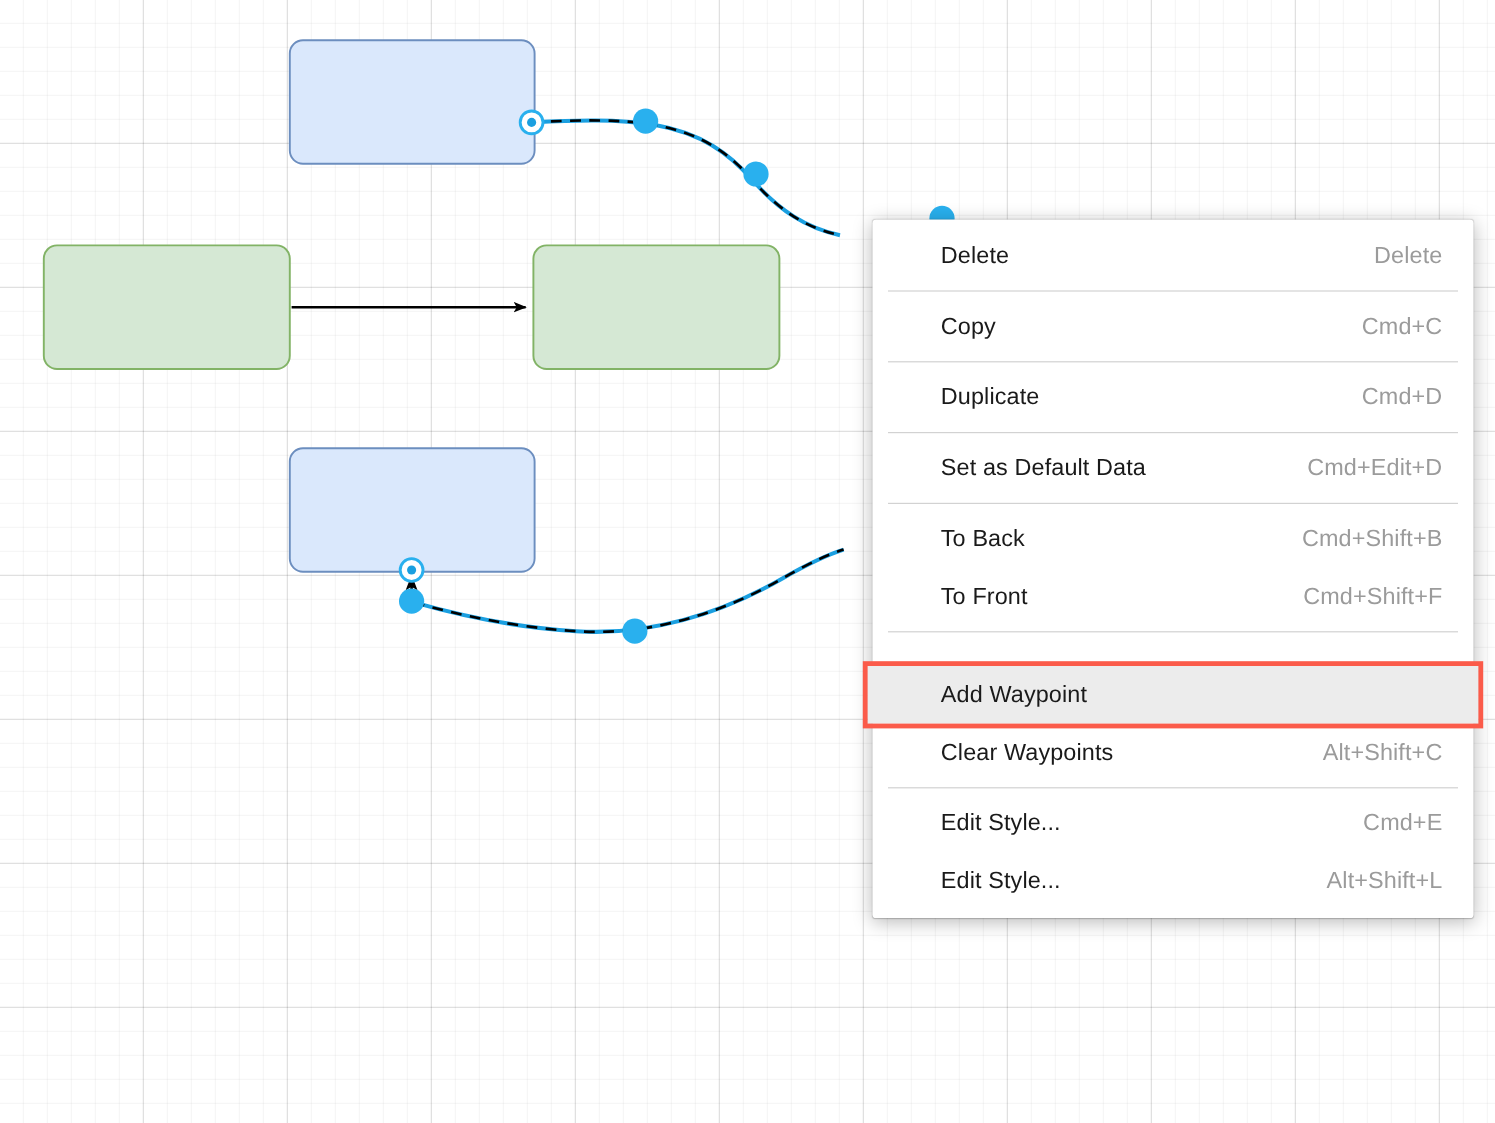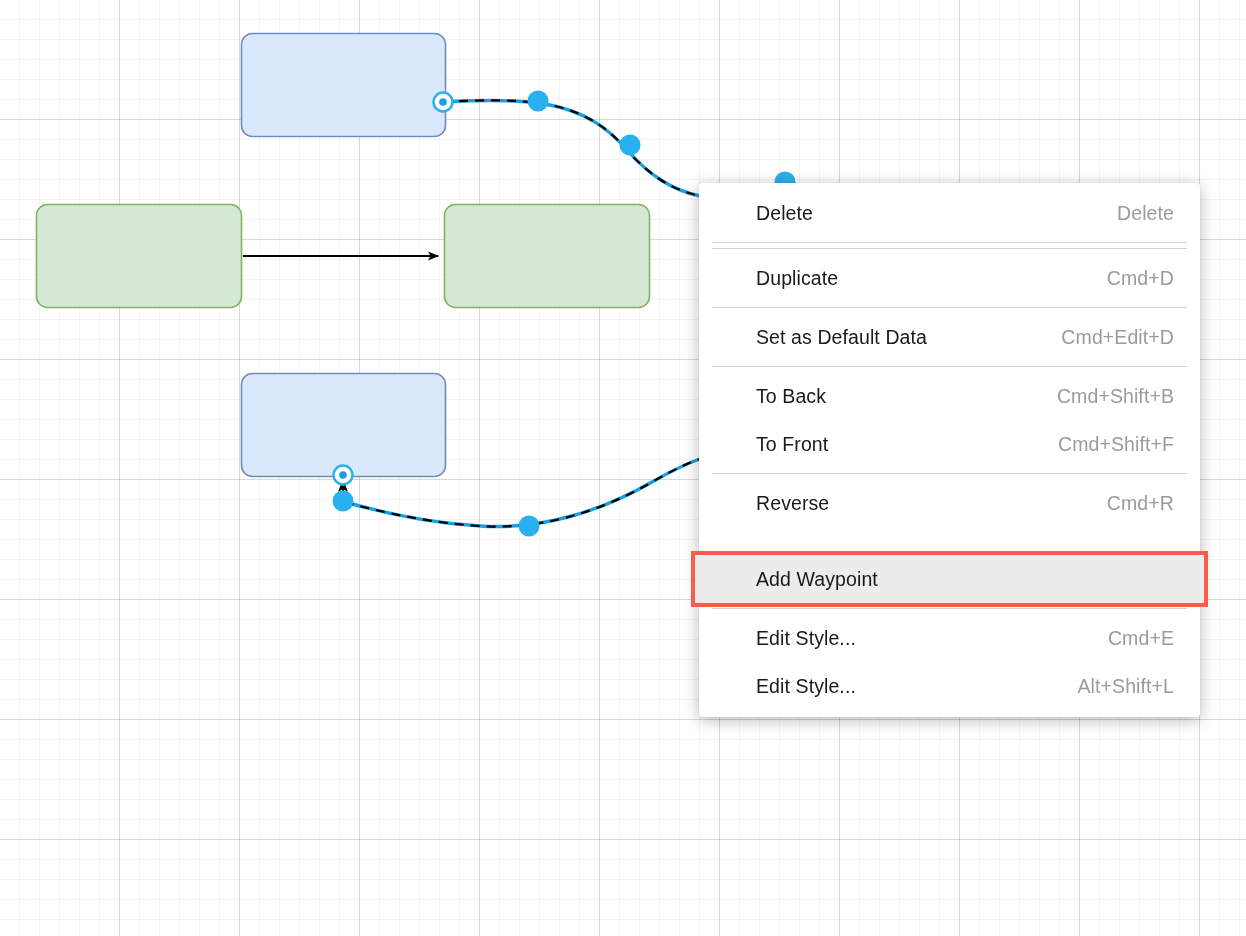--- a/index.html
+++ b/index.html
@@ -34,21 +34,21 @@
       -1px -1px,
       -1px -1px,
       -1px -1px;
   }
 
   #diagram { position:absolute; inset:0; }
 
   
   #context-menu {
     position:absolute;
-    left:699px; top:183px;
+    left:727px; top:183px;
     width:501px;
     background:#ffffff;
     border-radius:3px;
     box-shadow:0 3px 16px rgba(0,0,0,0.28), 0 0 1px rgba(0,0,0,0.22);
     padding:6px 0 7px 0;
     z-index:20;
   }
   .menu-item {
     position:relative;
     height:48px;
@@ -154,48 +154,52 @@
       </g>
     </svg>
   </div>
 
   <div id="context-menu">
       <div class="menu-item">
         <span class="label">Delete</span>
         <span class="shortcut">Delete</span>
       </div>
       <div class="menu-sep"></div>
+      <div class="menu-item">
+        <span class="label">Copy</span>
+        <span class="shortcut">Cmd+C</span>
+      </div>
       <div class="menu-sep"></div>
       <div class="menu-item">
         <span class="label">Duplicate</span>
         <span class="shortcut">Cmd+D</span>
       </div>
       <div class="menu-sep"></div>
       <div class="menu-item">
         <span class="label">Set as Default Data</span>
         <span class="shortcut">Cmd+Edit+D</span>
       </div>
       <div class="menu-sep"></div>
       <div class="menu-item">
         <span class="label">To Back</span>
         <span class="shortcut">Cmd+Shift+B</span>
       </div>
       <div class="menu-item">
         <span class="label">To Front</span>
         <span class="shortcut">Cmd+Shift+F</span>
       </div>
       <div class="menu-sep"></div>
-      <div class="menu-item">
-        <span class="label">Reverse</span>
-        <span class="shortcut">Cmd+R</span>
-      </div>
       <div class="menu-item highlighted">
         <span class="label">Add Waypoint</span>
         <span class="shortcut"></span>
       </div>
+      <div class="menu-item">
+        <span class="label">Clear Waypoints</span>
+        <span class="shortcut">Alt+Shift+C</span>
+      </div>
       <div class="menu-sep"></div>
       <div class="menu-item">
         <span class="label">Edit Style...</span>
         <span class="shortcut">Cmd+E</span>
       </div>
       <div class="menu-item">
         <span class="label">Edit Style...</span>
         <span class="shortcut">Alt+Shift+L</span>
       </div>
     </div>

